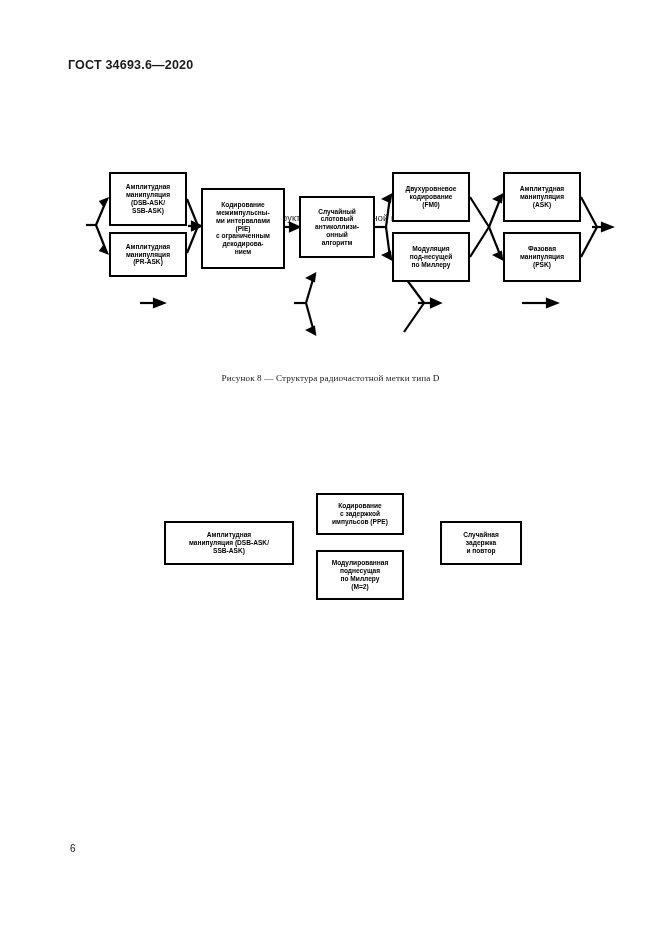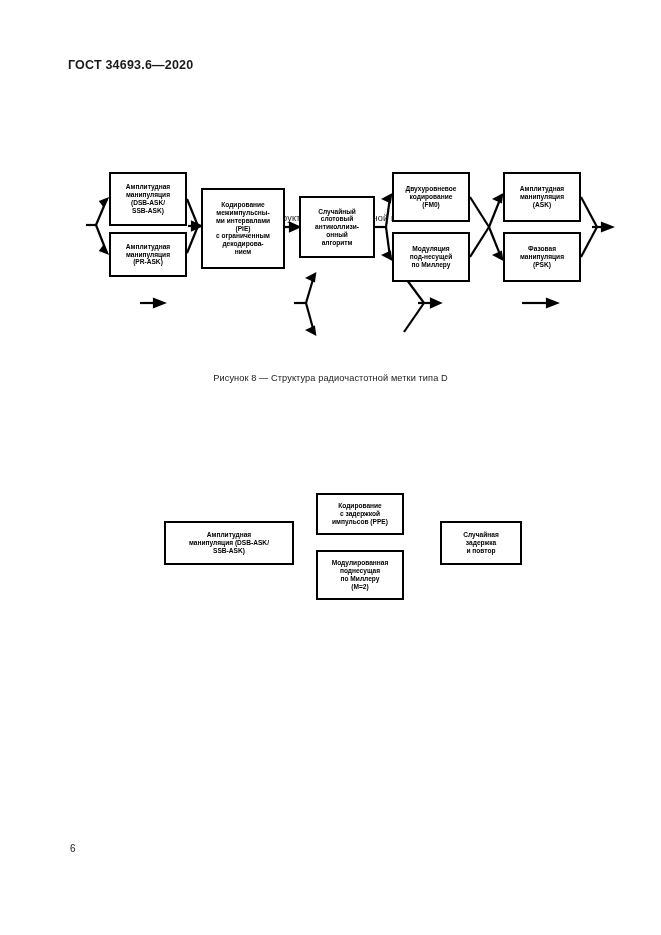--- a/index.html
+++ b/index.html
@@ -40,21 +40,21 @@
   .caption {
     position: absolute;
     width: 661px;
     left: 0;
     text-align: center;
     font-size: 9.2px;
     color: #1a1a1a;
     letter-spacing: 0.1px;
   }
   #caption-7 { top: 213px; }
-  #caption-8 { top: 373px; }
+  #caption-8 { top: 373px; font-family: Liberation Serif, serif; }
 
   
   .page-number {
     position: absolute;
     left: 70px;
     top: 843px;
     font-size: 10px;
   }
 
   

